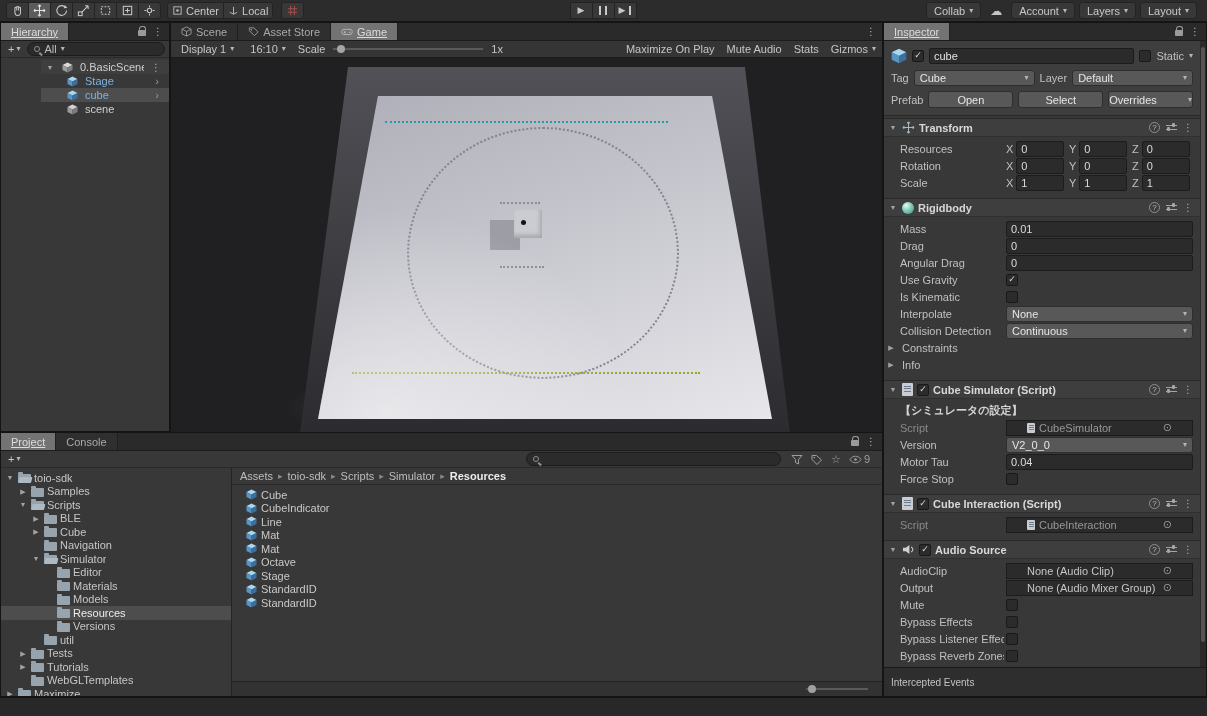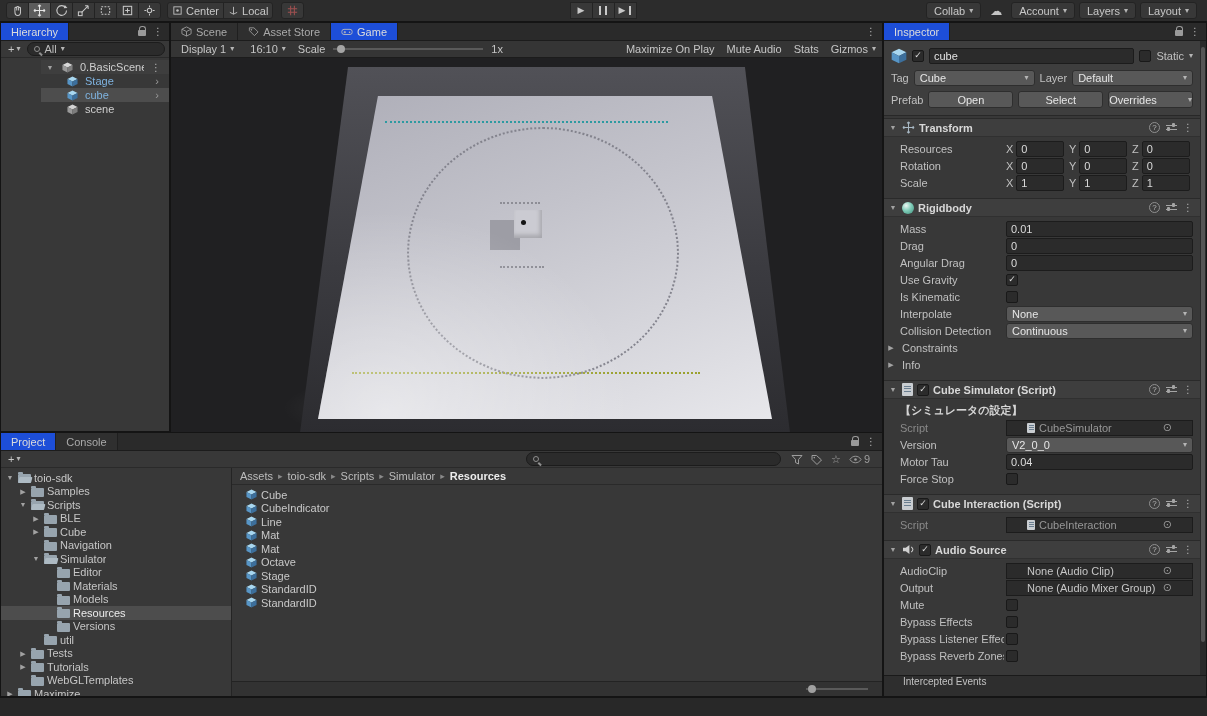--- a/index.html
+++ b/index.html
@@ -21,21 +21,21 @@
   .stepbar{width:2px;height:9px;background:#c8c8c8;margin-left:1px;}
   .right-group{margin-left:auto;display:flex;align-items:center;gap:4px;padding-right:10px;}
   .topdd{display:flex;align-items:center;gap:4px;padding:2px 7px;color:#c8c8c8;background:#383838;border:1px solid #232323;border-radius:3px;height:17px;}
   .caret{font-size:8px;color:#b5b5b5;line-height:1;}
   .cloudbtn{padding:0 5px;color:#c4c4c4;font-size:12px;}
   .ticon{display:block;}
 
   
   .tabbar{height:18px;background:#2a2a2a;display:flex;align-items:stretch;border-bottom:1px solid #1c1c1c;}
   .tab{display:flex;align-items:center;gap:4px;padding:0 10px;color:#a9a9a9;background:#2f2f2f;border-right:1px solid #1f1f1f;}
-  .tab.active{background:#1d4ed8;color:#dcdcdc;}
+  .tab.active{background:#737373;color:#dcdcdc;text-decoration:underline;}
   .tab-icons{margin-left:auto;display:flex;align-items:center;gap:7px;padding-right:6px;}
   .menu-dots{color:#b0b0b0;font-size:10px;}
   .lock-icon{width:8px;height:6px;background:#9a9a9a;border-radius:1px;position:relative;margin-top:3px;display:inline-block;}
   .lock-icon::before{content:"";position:absolute;left:1px;top:-4px;width:5px;height:4px;border:1px solid #9a9a9a;border-bottom:none;border-radius:3px 3px 0 0;}
 
   
   .mini-toolbar{height:17px;background:#383838;border-bottom:1px solid #2a2a2a;display:flex;align-items:center;gap:4px;padding:0 4px;}
   .plusbtn{display:flex;align-items:center;gap:2px;color:#c8c8c8;padding:0 3px;}
   .searchbox{flex:1;height:14px;background:#2b2b2b;border:1px solid #1c1c1c;border-radius:7px;display:flex;align-items:center;gap:4px;padding:0 6px;color:#bdbdbd;min-width:0;}
   .search-icon{width:6px;height:6px;border:1.5px solid #8f8f8f;border-radius:50%;position:relative;flex:none;}
@@ -104,21 +104,21 @@
   .pfooter{position:absolute;left:0;right:0;bottom:0;height:15px;background:#323232;border-top:1px solid #232323;display:flex;align-items:center;justify-content:flex-end;padding-right:14px;}
   .zoom-slider{position:relative;width:62px;height:10px;}
   .zs-track{position:absolute;left:0;right:0;top:4px;height:2px;background:#5a5a5a;}
   .zs-thumb{position:absolute;left:2px;top:1px;width:8px;height:8px;border-radius:50%;background:#a0a0a0;}
 
   
   #inspector{left:883px;top:22px;width:324px;height:675px;}
   .icontent{position:absolute;left:0;right:6px;top:18px;bottom:15px;overflow:hidden;}
   .iscroll{position:absolute;right:0;top:18px;bottom:15px;width:6px;background:#2a2a2a;}
   .ithumb{position:absolute;left:1px;right:1px;top:6px;height:93%;background:#555;border-radius:2px;}
-  .ievents{position:absolute;left:0;right:0;bottom:0;height:21px;background:#2e2e2e;border-top:1px solid #1a1a1a;display:flex;padding-left:19px;font-size:10px;color:#c2c2c2;}
+  .ievents{position:absolute;left:0;right:0;bottom:0;height:29px;background:#2e2e2e;border-top:1px solid #1a1a1a;display:flex;align-items:center;padding-left:7px;font-size:10px;color:#c2c2c2;}
   .go-head{background:#3e3e3e;padding:5px 7px 6px 7px;border-bottom:1px solid #282828;display:flex;flex-direction:column;gap:3px;}
   .go-row{display:flex;align-items:center;gap:5px;height:19px;}
   .golabel{color:#c0c0c0;white-space:nowrap;}
   .tinput{background:#2b2b2b;border:1px solid #1c1c1c;border-radius:2px;color:#e2e2e2;height:16px;flex:1;min-width:0;padding:0 4px;font-size:11px;outline:none;}
   .ibtn{height:17px;background:#585858;border:1px solid #2e2e2e;border-radius:3px;display:flex;align-items:center;justify-content:center;gap:4px;color:#e6e6e6;flex:1;}
   .checkbox{width:12px;height:12px;background:#2b2b2b;border:1px solid #191919;border-radius:2px;display:flex;align-items:center;justify-content:center;flex:none;}
   .ck{font-size:9px;color:#dcdcdc;line-height:1;}
   .comp-header{display:flex;align-items:center;gap:4px;height:19px;background:#3e3e3e;border-top:1px solid #2a2a2a;border-bottom:1px solid #303030;padding:0 7px 0 4px;margin-top:2px;}
   .ctitle{font-weight:bold;color:#d8d8d8;white-space:nowrap;}
   .hicons{margin-left:auto;display:flex;align-items:center;gap:6px;color:#ababab;}

